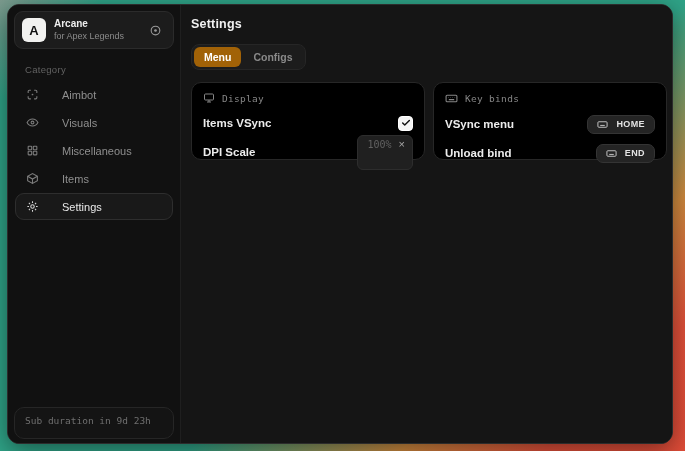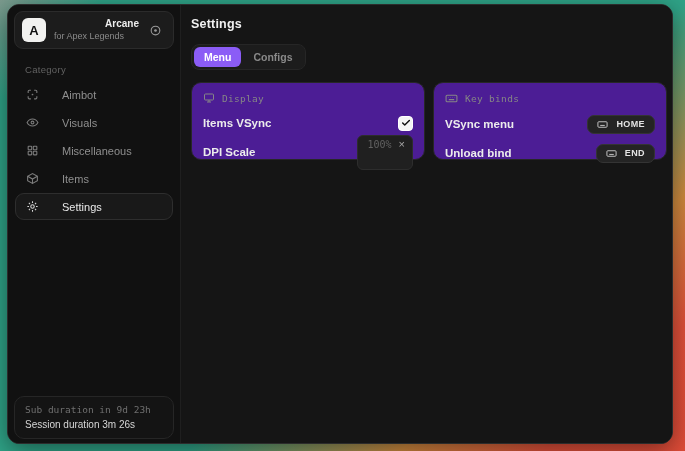--- a/index.html
+++ b/index.html
@@ -35,21 +35,21 @@
     padding:0 9px 0 7px;
   }
   .logo-square {
     width:24px; height:24px; border-radius:6px;
     background:#f2f2f0; color:#121212;
     font-weight:bold; font-size:13px;
     display:flex; align-items:center; justify-content:center;
     flex:0 0 24px;
   }
   .logo-text { flex:1; min-width:0; line-height:1.25; }
-  .logo-title { font-size:10px; font-weight:bold; color:#ededed;text-align:right; }
+  .logo-title { font-size:10px; font-weight:bold; color:#ededed; }
   .logo-sub   { font-size:9px;  color:#8b8b8b; }
   .logo-action {
     background:none; border:none; color:#9a9a9a; cursor:pointer;
     display:flex; align-items:center; justify-content:center; padding:2px;
   }
   .category {
     margin:15px 0 6px 11px;
     font-size:9.5px; color:#626262; letter-spacing:0.3px;
   }
   .nav { display:flex; flex-direction:column; }
@@ -90,25 +90,25 @@
     display:inline-flex; align-self:flex-start;
     background:#1c1c1c; border:1px solid #262626;
     border-radius:8px; padding:2px; gap:2px;
   }
   .tab {
     border:none; background:transparent; color:#8a8a8a;
     font-family:"Liberation Sans", sans-serif;
     font-size:10.5px; font-weight:bold;
     padding:4px 10px; border-radius:6px; cursor:pointer;
   }
-  .tab.active { background:#8b5cf6; color:#ffffff; }
+  .tab.active { background:#a16207; color:#ffffff; }
   .cards-row { margin-top:12px; display:flex; gap:8px; }
   .card {
     width:234px; height:78px;
-    background:#4c1d95; border:1px solid #272727;
+    background:#000000; border:1px solid #272727;
     border-radius:10px;
     padding:9px 11px;
   }
   .card-header {
     display:flex; align-items:center; gap:7px;
     color:#868686;
     font-family:"DejaVu Sans Mono", monospace;
     font-size:9.5px; letter-spacing:0.3px;
   }
   .card-row {
@@ -226,21 +226,20 @@
             <path d="M12 2.5v3M12 18.5v3M2.5 12h3M18.5 12h3M5.3 5.3l2.1 2.1M16.6 16.6l2.1 2.1M18.7 5.3l-2.1 2.1M7.4 16.6l-2.1 2.1"></path>
           </svg>
         </span>
         <span>Settings</span>
       </div>
 
     </nav>
 
     <div class="status-card">
       <div class="status-line1">Sub duration in 9d 23h</div>
-      <div class="status-line2">Session duration 3m 26s</div>
     </div>
 
   </aside>
 
   <main class="main">
 
     <h1 class="page-title">Settings</h1>
 
     <div class="tabs">
       <button class="tab active">Menu</button>

